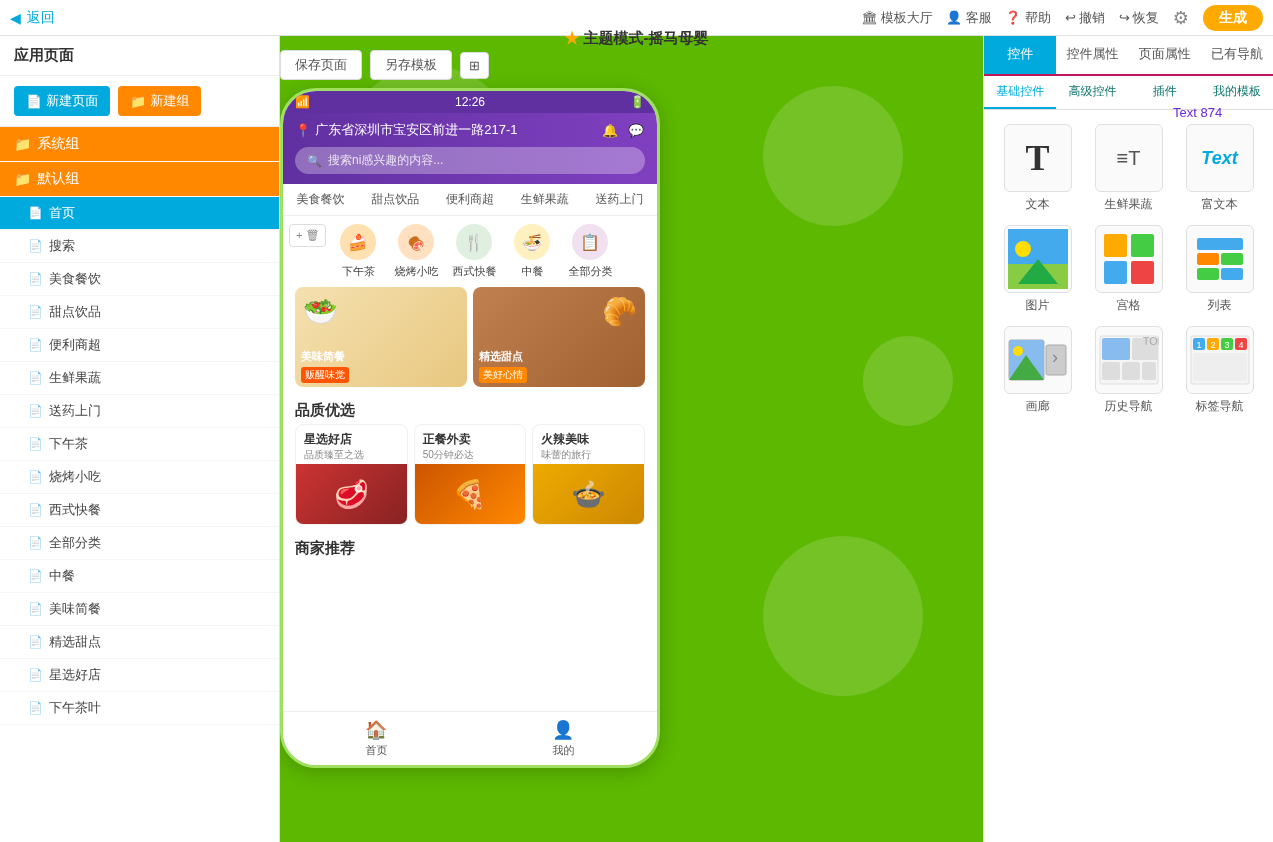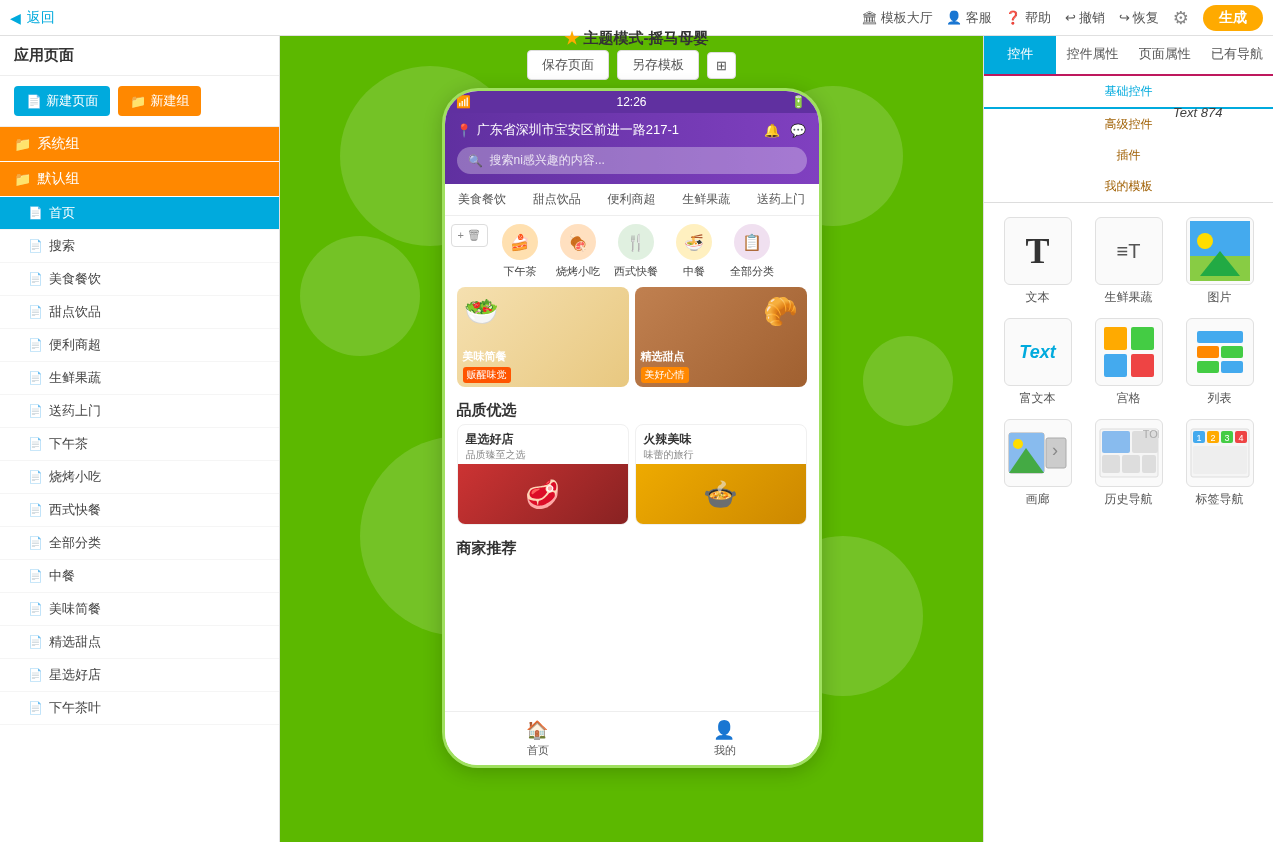--- a/index.html
+++ b/index.html
@@ -112,21 +112,20 @@
       border-bottom: 1px solid #f5f5f5;
     }
     .tree-item.active { background: #00aadd; color: #fff; }
     .tree-item .page-icon { font-size: 12px; }
 
     
     .center-area {
       flex: 1;
       display: flex;
       flex-direction: column;
-      align-items: center;
       position: relative;
       overflow: hidden;
     }
 
     
     .bg-circles {
       position: absolute;
       top: 0; left: 0; right: 0; bottom: 0;
       overflow: hidden;
       z-index: 0;
@@ -380,28 +379,27 @@
       cursor: pointer;
       border-bottom: 2px solid transparent;
     }
     .right-tab.active {
       color: #fff;
       background: #00aadd;
     }
     .right-subtabs-row {
       display: flex;
       border-bottom: 1px solid #ddd;
-      flex-direction: column;
     }
     .right-subtab {
       flex: 1;
       text-align: center;
       padding: 7px 4px;
       font-size: 12px;
-      color: #a16207;
+      color: #0f766e;
       cursor: pointer;
     }
     .right-subtab.active {
       color: #00aadd;
       border-bottom: 2px solid #00aadd;
     }
     .widgets-grid {
       display: grid;
       grid-template-columns: repeat(3, 1fr);
       gap: 12px;
@@ -680,20 +678,27 @@
       <div class="quality-grid">
         <div class="quality-card">
           <div class="quality-card-top">
             <div class="quality-card-title">星选好店</div>
             <div class="quality-card-sub">品质臻至之选</div>
           </div>
           <div class="quality-card-img qimg1" style="display:flex;align-items:center;justify-content:center;font-size:28px;">🥩</div>
         </div>
         <div class="quality-card">
           <div class="quality-card-top">
+            <div class="quality-card-title">正餐外卖</div>
+            <div class="quality-card-sub">50分钟必达</div>
+          </div>
+          <div class="quality-card-img qimg2" style="display:flex;align-items:center;justify-content:center;font-size:28px;">🍕</div>
+        </div>
+        <div class="quality-card">
+          <div class="quality-card-top">
             <div class="quality-card-title">火辣美味</div>
             <div class="quality-card-sub">味蕾的旅行</div>
           </div>
           <div class="quality-card-img qimg3" style="display:flex;align-items:center;justify-content:center;font-size:28px;">🍲</div>
         </div>
       </div>
 
       <div class="phone-section-title">商家推荐</div>
 
       <div class="phone-bottom-nav">
@@ -732,39 +737,39 @@
           <span style="font-size:36px;font-weight:bold;color:#333;font-family:serif;">T</span>
         </div>
         <span class="widget-label">文本</span>
       </div>
 
       <div class="widget-item">
         <div class="widget-icon-box">
           <span style="font-size:20px;color:#555;">≡T</span>
         </div>
         <span class="widget-label">生鲜果蔬</span>
+      </div>
+
+      <div class="widget-item">
+        <div class="widget-icon-box">
+          <span style="font-size:18px;color:#00aadd;font-style:italic;font-weight:bold;">Text</span>
+        </div>
+        <span class="widget-label">富文本</span>
       </div>
 
       <div class="widget-item">
         <div class="widget-icon-box" style="overflow:hidden;">
           <svg width="60" height="60" viewBox="0 0 60 60">
             <rect x="0" y="0" width="60" height="35" fill="#44aaee"></rect>
             <rect x="0" y="35" width="60" height="25" fill="#88cc44"></rect>
             <circle cx="15" cy="20" r="8" fill="#ffdd00"></circle>
             <polygon points="10,55 30,30 50,55" fill="#22aa44"></polygon>
           </svg>
         </div>
         <span class="widget-label">图片</span>
-      </div>
-
-      <div class="widget-item">
-        <div class="widget-icon-box">
-          <span style="font-size:18px;color:#00aadd;font-style:italic;font-weight:bold;">Text</span>
-        </div>
-        <span class="widget-label">富文本</span>
       </div>
 
 
       <div class="widget-item">
         <div class="widget-icon-box">
           <svg width="54" height="54" viewBox="0 0 54 54">
             <rect x="2" y="2" width="23" height="23" rx="2" fill="#ffaa00"></rect>
             <rect x="29" y="2" width="23" height="23" rx="2" fill="#44cc44"></rect>
             <rect x="2" y="29" width="23" height="23" rx="2" fill="#44aaee"></rect>
             <rect x="29" y="29" width="23" height="23" rx="2" fill="#ee4444"></rect>
@@ -828,16 +833,16 @@
             <text x="37" y="13" text-anchor="middle" font-size="9" fill="#fff">3</text>
             <text x="51" y="13" text-anchor="middle" font-size="9" fill="#fff">4</text>
             <rect x="3" y="18" width="54" height="28" rx="2" fill="#eee"></rect>
           </svg>
         </div>
         <span class="widget-label">标签导航</span>
       </div>
     </div>
 
     <div class="text874-box">
-      <span style="font-size:13px;color:#404040;font-style:italic;">Text 874</span>
+      <span style="font-size:13px;color:#6d28d9;">Text 874</span>
     </div>
   </div>
 </div>
 
 </body></html>

